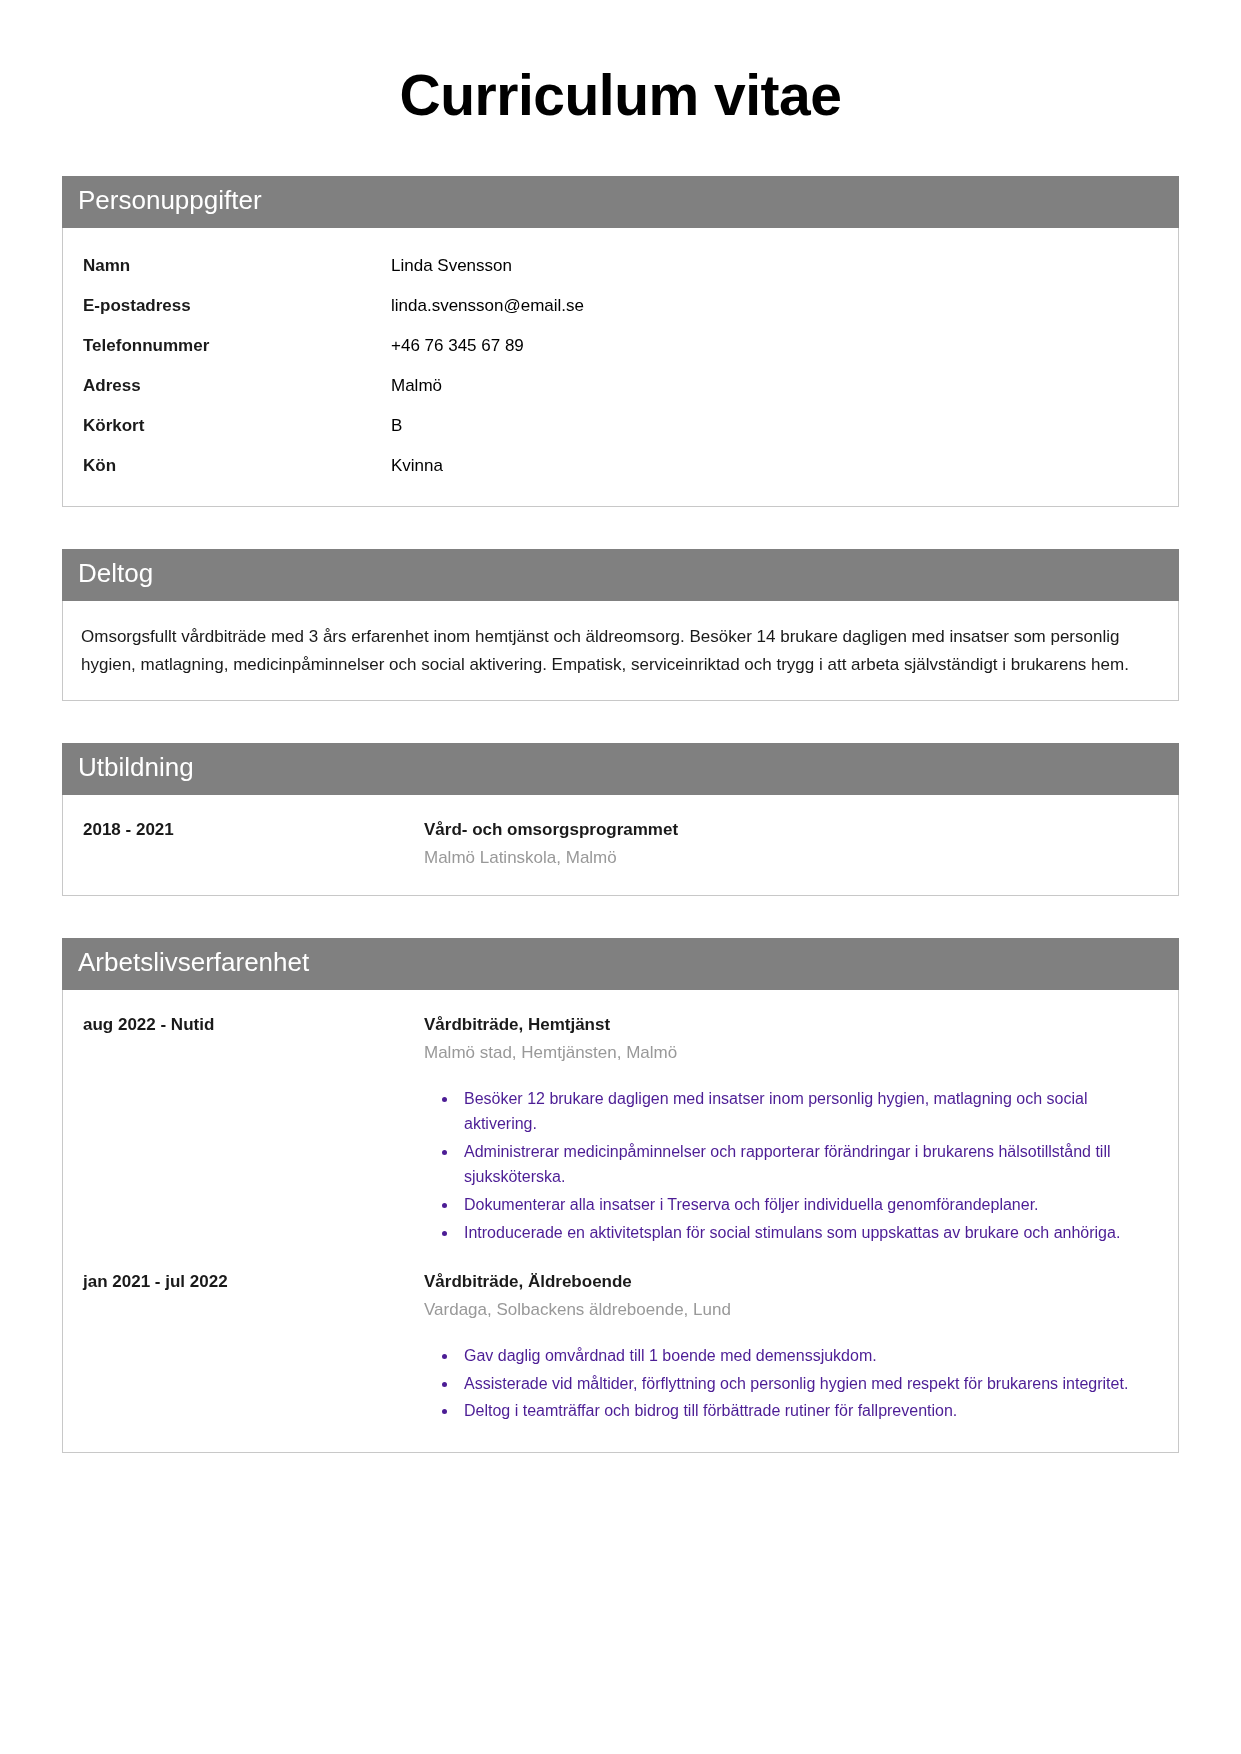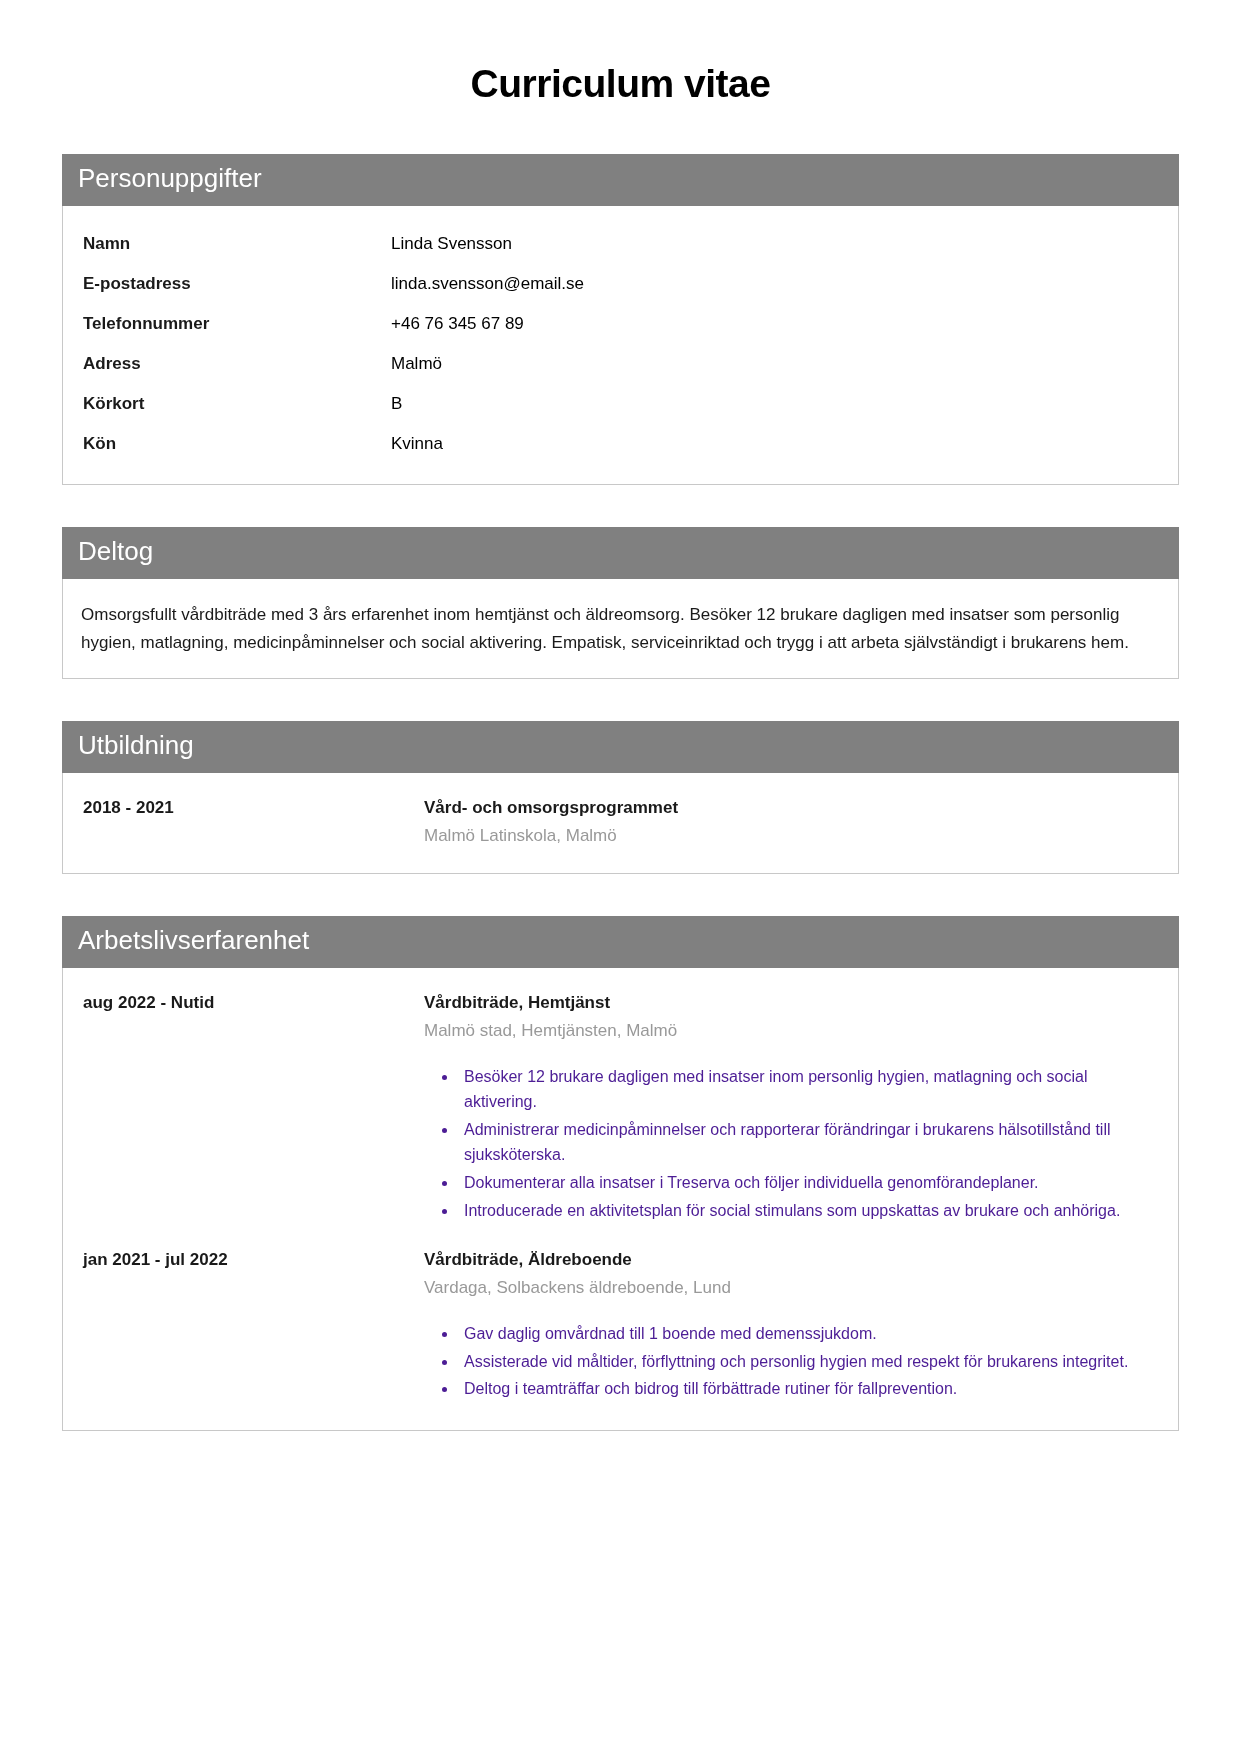--- a/index.html
+++ b/index.html
@@ -17,21 +17,21 @@
     -webkit-font-smoothing: antialiased;
   }
   .page {
     width: 1241px;
     min-height: 1754px;
     background: #ffffff;
     padding: 52px 62px 40px 62px;
   }
   .doc-title {
     text-align: center;
-    font-size: 39px;
+    font-size: 57px;
     font-weight: bold;
     letter-spacing: -0.5px;
     margin: 10px 0 48px 0;
     color: #000000;
   }
   .section {
     margin-bottom: 42px;
   }
   .section-header {
     background: #808080;
@@ -162,21 +162,21 @@
             <td class="pd-value">Kvinna</td>
           </tr>
         </tbody>
       </table>
     </div>
   </section>
 
   <section class="section">
     <div class="section-header">Deltog</div>
     <div class="section-body">
-      <p class="profile-text">Omsorgsfullt vårdbiträde med 3 års erfarenhet inom hemtjänst och äldreomsorg. Besöker 12 brukare dagligen med insatser som personlig hygien, matlagning, medicinpåminnelser och social aktivering. Empatisk, serviceinriktad och trygg i att arbeta självständigt i brukarens hem.</p>
+      <p class="profile-text">Omsorgsfullt vårdbiträde med 3 års erfarenhet inom hemtjänst och äldreomsorg. Besöker 14 brukare dagligen med insatser som personlig hygien, matlagning, medicinpåminnelser och social aktivering. Empatisk, serviceinriktad och trygg i att arbeta självständigt i brukarens hem.</p>
     </div>
   </section>
 
   <section class="section">
     <div class="section-header">Utbildning</div>
     <div class="section-body">
       <div class="entry">
         <div class="entry-period">2018 - 2021</div>
         <div class="entry-main">
           <div class="entry-title">Vård- och omsorgsprogrammet</div>

